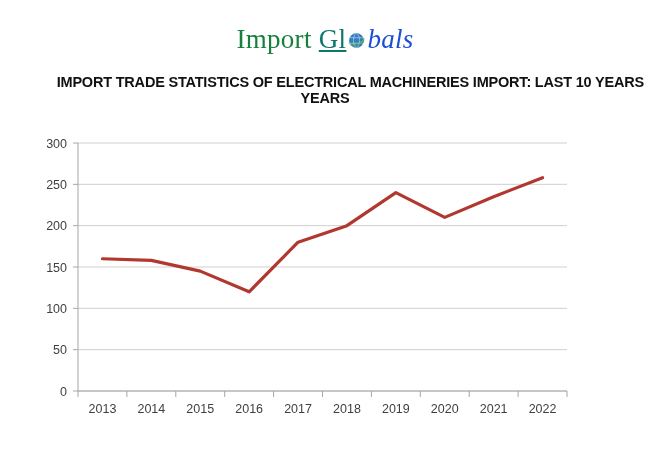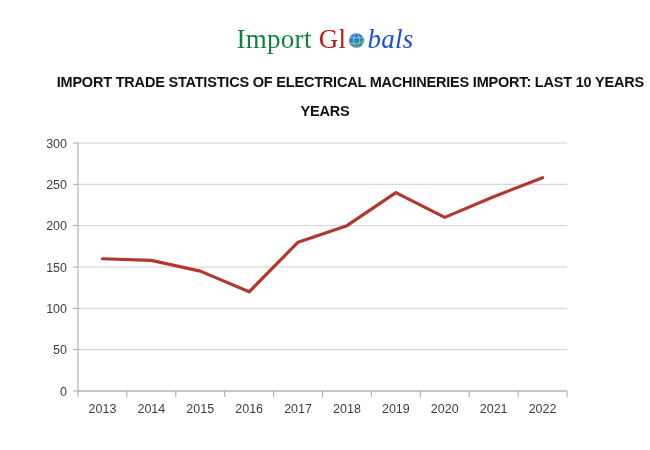--- a/index.html
+++ b/index.html
@@ -28,21 +28,22 @@
     font-family: "Liberation Serif", serif;
     font-size: 27px;
     letter-spacing: 0.3px;
     white-space: nowrap;
     line-height: 1;
   }
   .logo-import {
     color: #15803d;
   }
   .logo-gl {
-    color: #b91c1c;
+    color: #0f766e;
+    text-decoration: underline;
   }
   .logo-bals {
     color: #1d4ed8;
     font-style: italic;
   }
   .globe-icon {
     display: inline-block;
     vertical-align: -3px;
     margin: 0 0px;
   }
@@ -56,21 +57,20 @@
     letter-spacing: -0.2px;
     margin-top: 14px;
     padding: 0 6px;
     white-space: nowrap;
   }
   .chart-subtitle {
     text-align: center;
     font-size: 14.5px;
     font-weight: bold;
     color: #111111;
-    margin-top: 13px;
     letter-spacing: -0.2px;
   }
 
   
   .plot-outer {
     position: absolute;
     left: 0;
     top: 133px;
     width: 650px;
     height: 300px;

